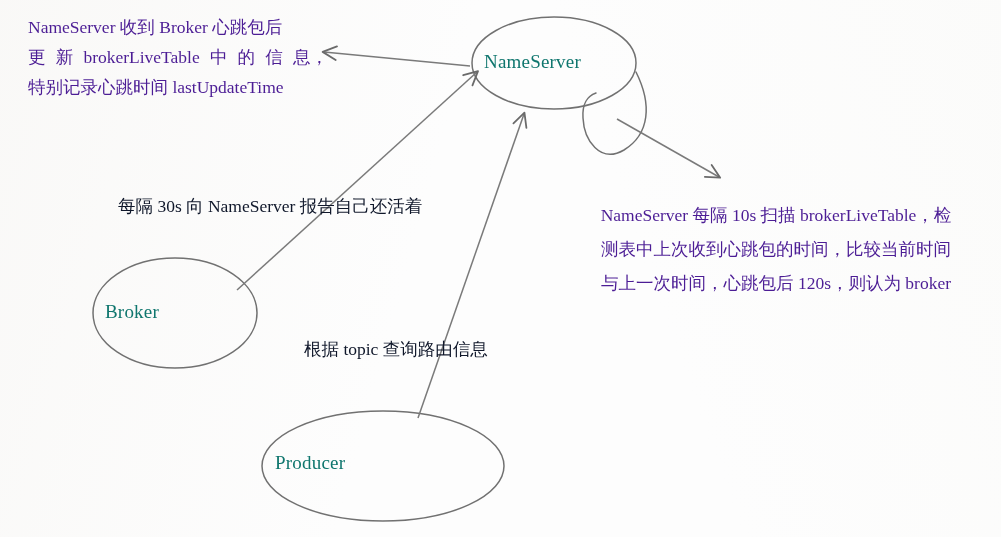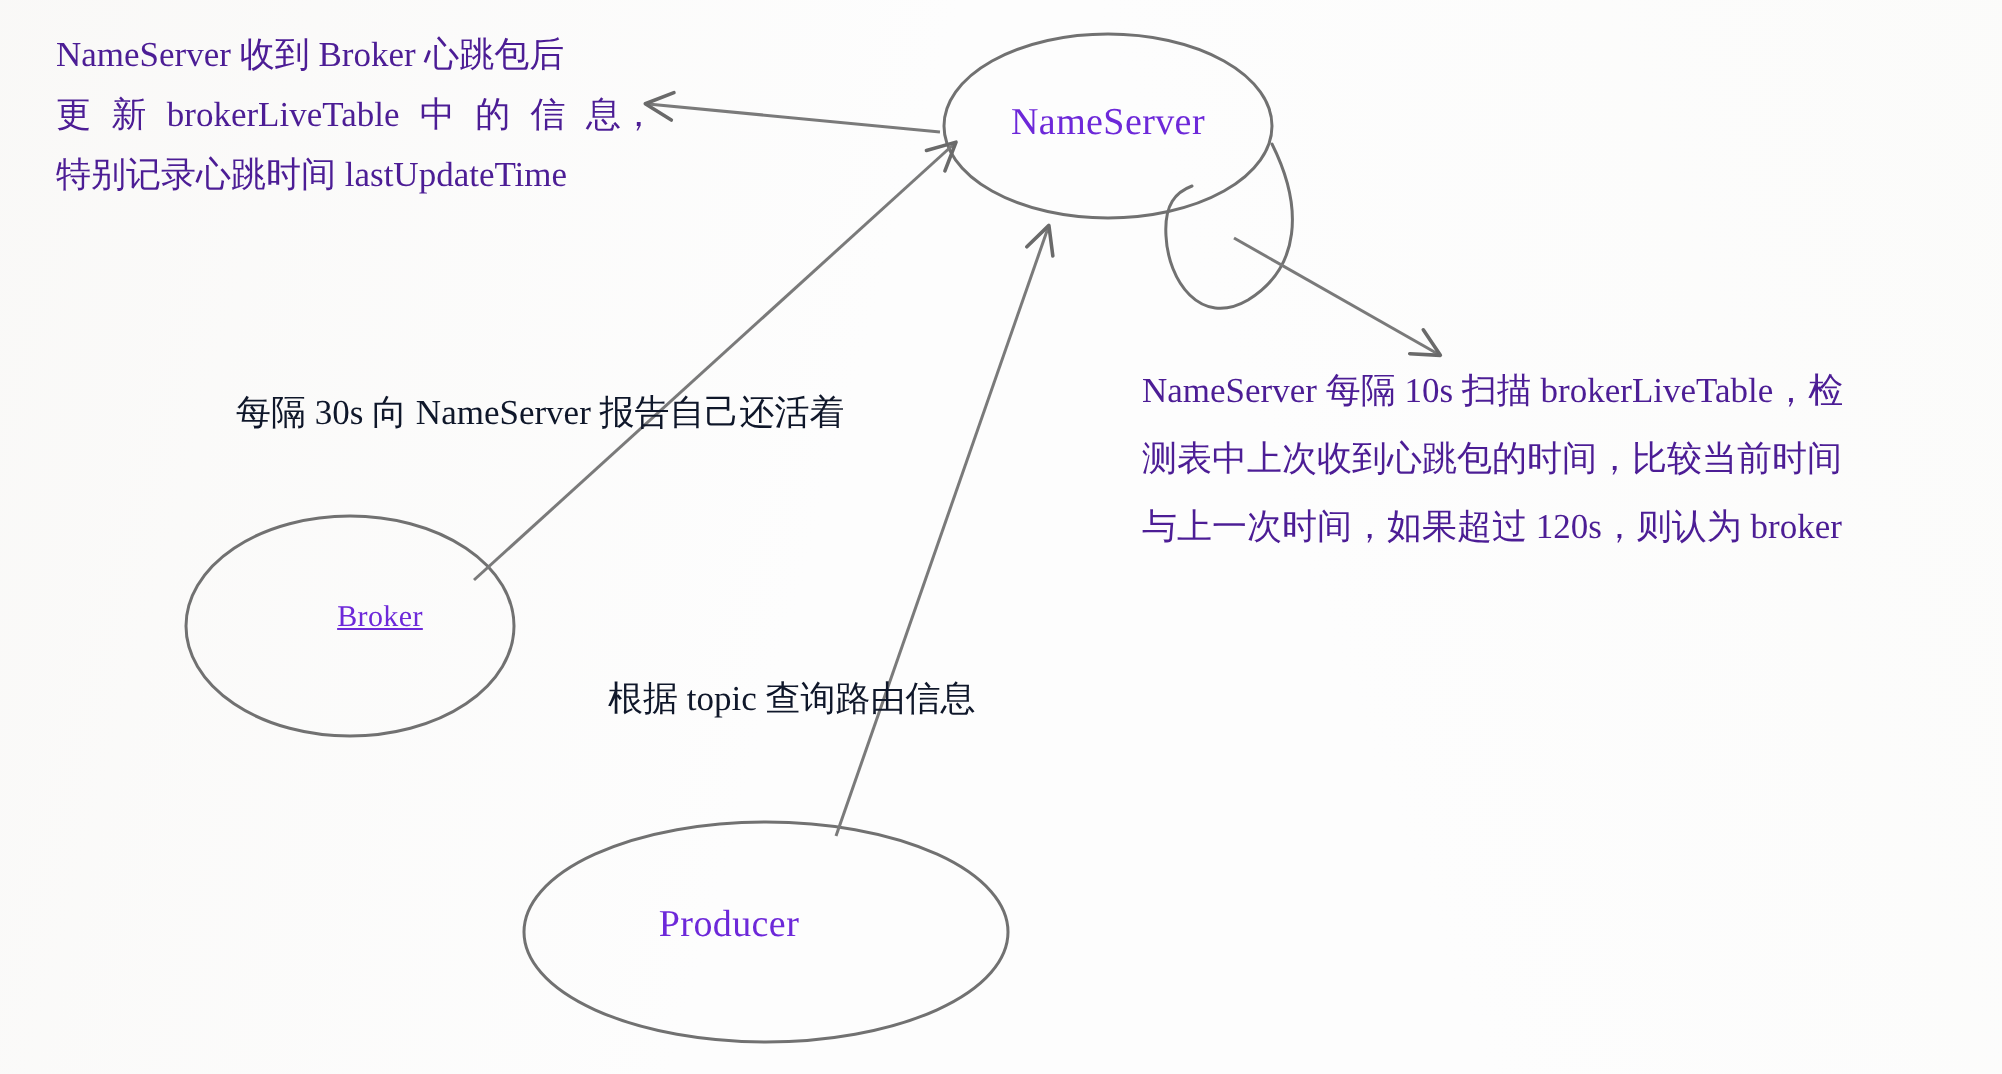--- a/index.html
+++ b/index.html
@@ -38,38 +38,37 @@
     position: absolute;
     left: 0;
     top: 0;
     width: 1001px;
     height: 537px;
   }
 
   
   .node-label {
     position: absolute;
-    text-align: center;
-    color: #6d28d9;
+    color: #0f766e;
     white-space: nowrap;
     letter-spacing: 0.2px;
     font-family: "Liberation Serif", "DejaVu Serif", serif;
+    padding-left: 12px;
   }
   #node-label-nameserver {
     left: 472px;
     top: 51px;
     width: 164px;
     font-size: 19px;
   }
   #node-label-broker {
-    left: 108px;
+    left: 93px;
     top: 301px;
     width: 164px;
-    font-size: 15px;
-    text-decoration: underline;
+    font-size: 19px;
   }
   #node-label-producer {
     left: 263px;
     top: 452px;
     width: 203px;
     font-size: 19px;
   }
 
   
   .annotation {
@@ -90,24 +89,25 @@
     width: 300px;
   }
   #annotation-heartbeat-update .ln.justify {
     display: flex;
     justify-content: space-between;
     white-space: nowrap;
   }
 
   #annotation-scan-detect {
     left: 571px;
-    top: 178px;
+    top: 198px;
     width: 410px;
     line-height: 34px;
     font-size: 17.5px;
+    text-align: center;
   }
   #annotation-scan-detect .ln {
     white-space: nowrap;
   }
 
   .edge-label {
     position: absolute;
     color: #0f172a;
     font-size: 17.5px;
     white-space: nowrap;
@@ -169,20 +169,20 @@
       <span>的</span>
       <span>信</span>
       <span>息，</span>
     </span>
     <span class="ln">特别记录心跳时间 lastUpdateTime</span>
   </div>
 
   <div class="annotation" id="annotation-scan-detect">
     <span class="ln">NameServer 每隔 10s 扫描 brokerLiveTable，检</span>
     <span class="ln">测表中上次收到心跳包的时间，比较当前时间</span>
-    <span class="ln">与上一次时间，如果超过 120s，则认为 broker</span>
+    <span class="ln">与上一次时间，心跳包后 120s，则认为 broker</span>
   </div>
 
   <div class="edge-label" id="edge-label-broker-report">每隔 30s 向 NameServer 报告自己还活着</div>
 
   <div class="edge-label" id="edge-label-producer-query">根据 topic 查询路由信息</div>
 
 </div>
 
 </body></html>

